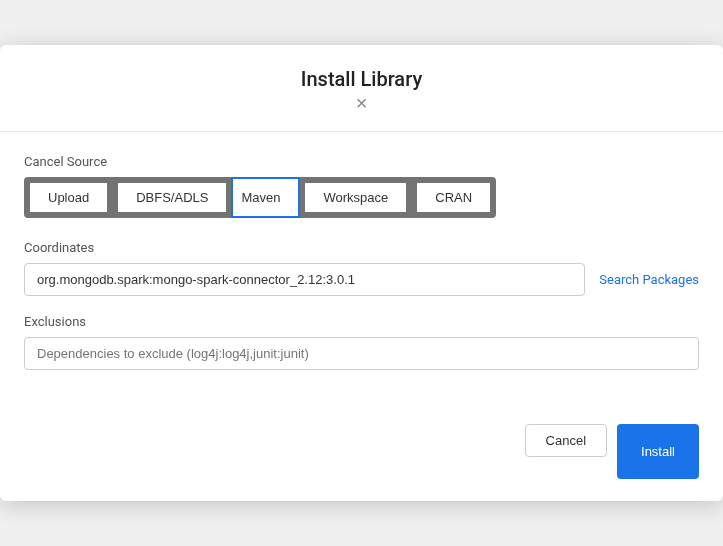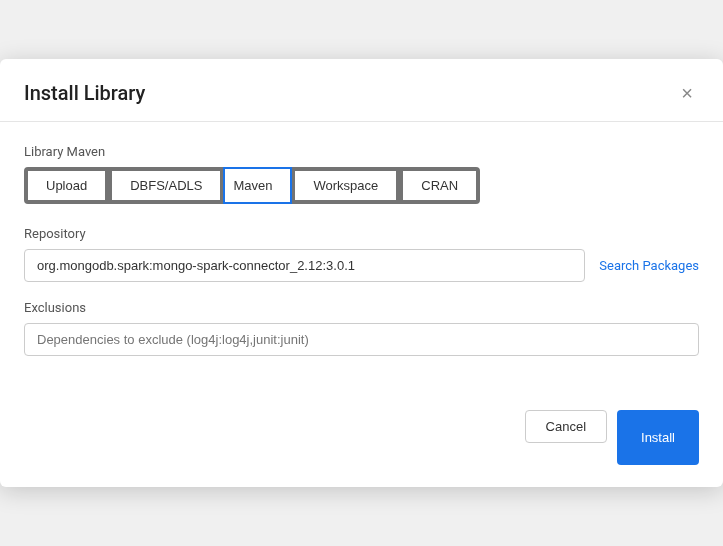--- a/index.html
+++ b/index.html
@@ -20,20 +20,21 @@
       width: 723px;
       padding: 0;
       position: relative;
     }
     .dialog-header {
       display: flex;
       align-items: center;
       justify-content: space-between;
       padding: 22px 24px 16px 24px;
       border-bottom: 1px solid #e5e5e5;
+      flex-direction: column;
     }
     .dialog-title {
       font-size: 20px;
       font-weight: 500;
       color: #222;
     }
     .close-btn {
       background: none;
       border: none;
       font-size: 20px;
@@ -66,21 +67,21 @@
       font-weight: bold;
       cursor: default;
     }
     .source-tabs {
       display: flex;
       gap: 0;
       margin-bottom: 22px;
     }
     .tab-btn {
       background: #fff;
-      border: 4px solid #737373;
+      border: 6px solid #737373;
       padding: 7px 18px;
       font-size: 13px;
       color: #333;
       cursor: pointer;
       margin-left: -1px;
     }
     .tab-btn:first-child {
       border-radius: 4px 0 0 4px;
       margin-left: 0;
     }
@@ -156,32 +157,32 @@
 
 <div class="dialog">
   <div class="dialog-header">
     <span class="dialog-title">Install Library</span>
     <button class="close-btn">×</button>
   </div>
 
   <div class="dialog-body">
 
     <div class="section">
-      <div class="field-label">Library Maven</div>
+      <div class="field-label">Cancel Source</div>
       <div class="source-tabs">
         <button class="tab-btn">Upload</button>
         <button class="tab-btn">DBFS/ADLS</button>
         <button class="tab-btn active">Maven</button>
         <button class="tab-btn">Workspace</button>
         <button class="tab-btn">CRAN</button>
       </div>
     </div>
 
     <div class="section">
-      <div class="field-label">Repository</div>
+      <div class="field-label">Coordinates</div>
       <div class="coords-row">
         <input type="text" class="text-input coords-input" value="org.mongodb.spark:mongo-spark-connector_2.12:3.0.1" style="">
         <a class="search-link" href="#">Search Packages</a>
       </div>
     </div>
 
     <div class="section">
     </div>
 
     <div class="section">

